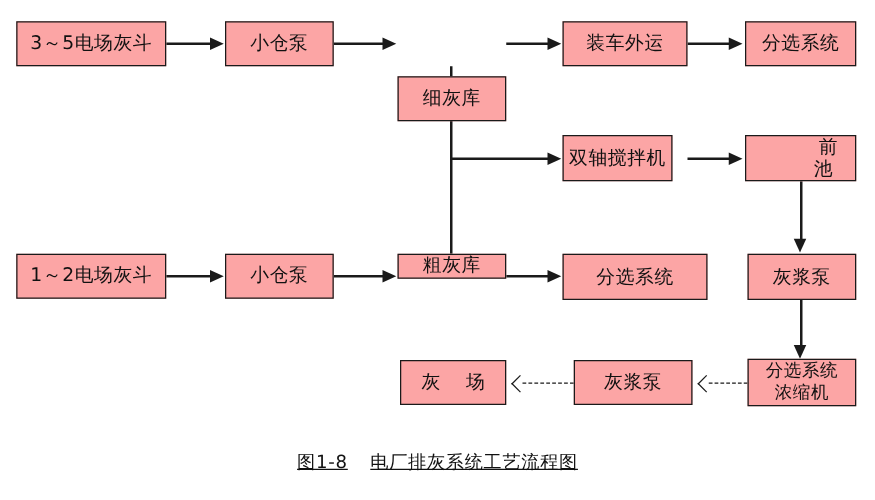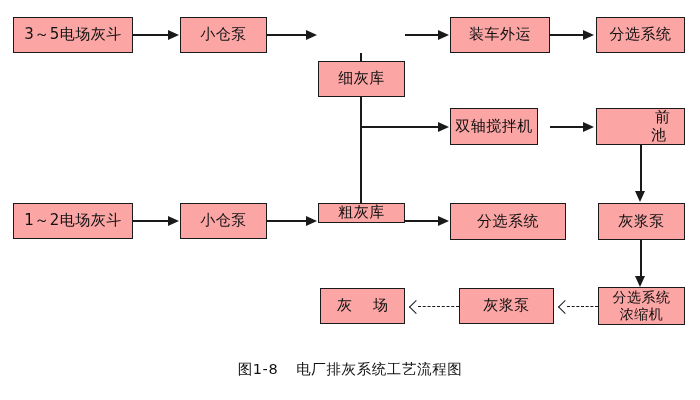--- a/index.html
+++ b/index.html
@@ -143,17 +143,17 @@
   <div class="dline" style="left:567px;top:306px;width:31px;"></div>
   <div class="chevron-left" style="left:560px;top:301.5px;"></div>
 
   <div class="node" style="left:459px;top:288px;width:95px;height:36px;">灰浆泵</div>
 
   <div class="dline" style="left:418px;top:306px;width:41px;"></div>
   <div class="chevron-left" style="left:411px;top:301.5px;"></div>
 
   <div class="node wide-space" style="left:320px;top:288px;width:85px;height:36px;">灰 场</div>
 
-  <div class="caption" style="top:360px;">
+  <div class="caption" style="top:360px;text-decoration:underline;">
     <span>图1-8</span><span class="gap"></span><span>电厂排灰系统工艺流程图</span>
   </div>
 
 </div>
 
 </body></html>

